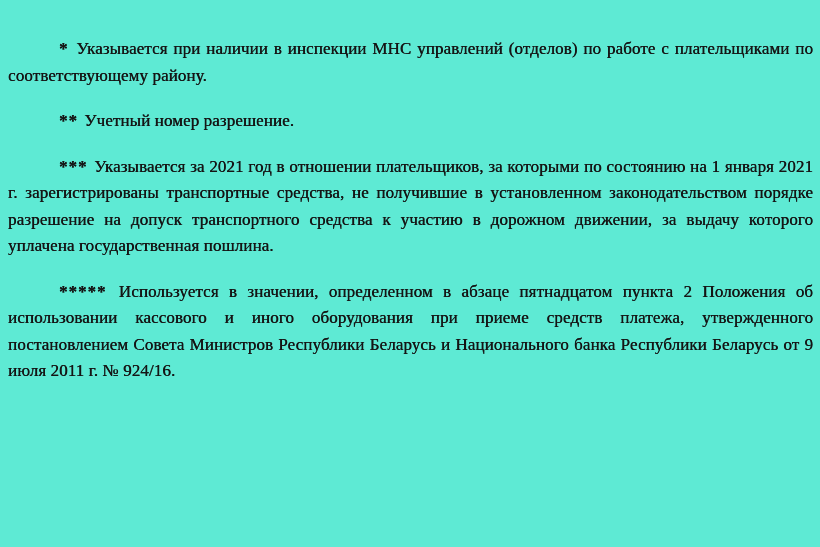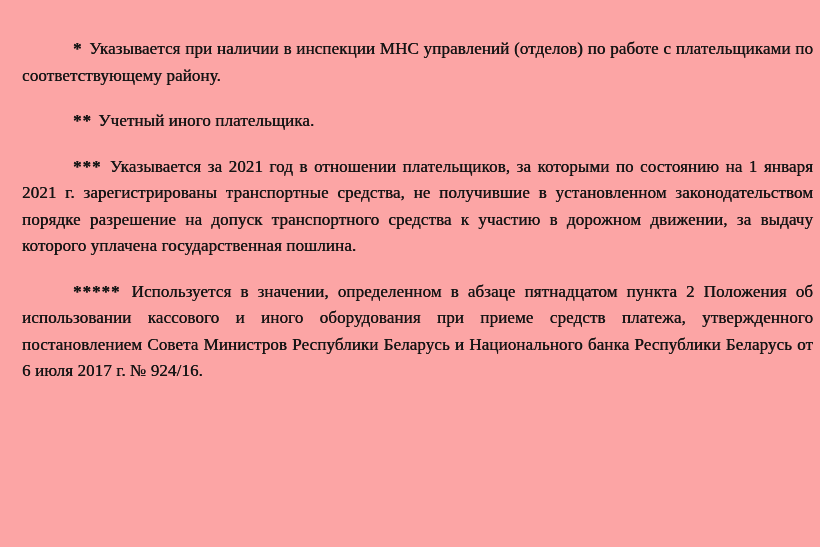--- a/index.html
+++ b/index.html
@@ -11,22 +11,22 @@
     width: 820px;
     height: 547px;
     overflow: hidden;
     font-family: "Liberation Serif", "DejaVu Serif", serif;
     color: #151515;
   }
   .page {
     box-sizing: border-box;
     width: 820px;
     height: 547px;
-    padding: 36px 7px 0 22px;
-    background: #fca5a5;
+    padding: 36px 7px 0 8px;
+    background: #5eead4;
   }
   .footnote {
     margin: 0 0 19px 0;
     font-size: 17px;
     line-height: 26.5px;
     text-align: justify;
     text-indent: 51px;
     letter-spacing: 0.1px;
     
     text-shadow: 0.35px 0 0 currentColor;
@@ -37,20 +37,20 @@
     padding-right: 2px;
   }
 </style>
 </head>
 <body>
 
 <div class="page">
 
   <p class="footnote"><span class="marker">*</span> <span>Указывается при наличии в инспекции МНС управлений (отделов) по работе с плательщиками по соответствующему району.</span></p>
 
-  <p class="footnote"><span class="marker">**</span> <span>Учетный иного плательщика.</span></p>
+  <p class="footnote"><span class="marker">**</span> <span>Учетный номер разрешение.</span></p>
 
   <p class="footnote"><span class="marker">***</span> <span>Указывается за 2021 год в отношении плательщиков, за которыми по состоянию на 1 января 2021 г. зарегистрированы транспортные средства, не получившие в установленном законодательством порядке разрешение на допуск транспортного средства к участию в дорожном движении, за выдачу которого уплачена государственная пошлина.</span></p>
 
 
-  <p class="footnote"><span class="marker">*****</span> <span>Используется в значении, определенном в абзаце пятнадцатом пункта 2 Положения об использовании кассового и иного оборудования при приеме средств платежа, утвержденного постановлением Совета Министров Республики Беларусь и Национального банка Республики Беларусь от 6 июля 2017 г. № 924/16.</span></p>
+  <p class="footnote"><span class="marker">*****</span> <span>Используется в значении, определенном в абзаце пятнадцатом пункта 2 Положения об использовании кассового и иного оборудования при приеме средств платежа, утвержденного постановлением Совета Министров Республики Беларусь и Национального банка Республики Беларусь от 9 июля 2011 г. № 924/16.</span></p>
 
 </div>
 
 </body></html>

